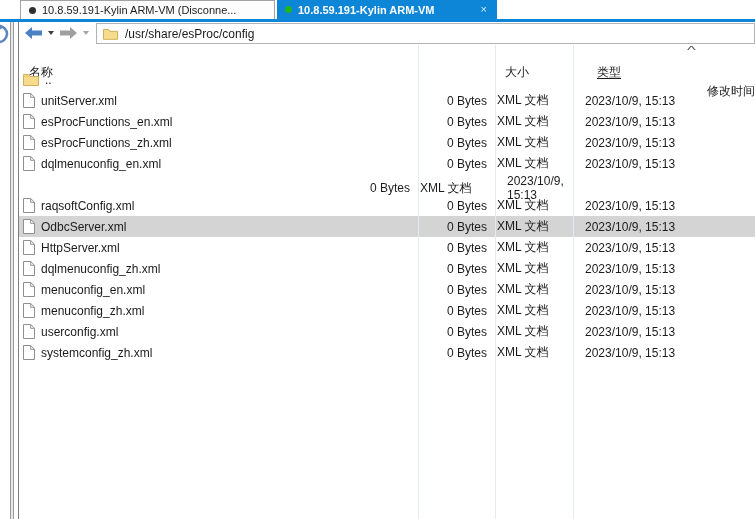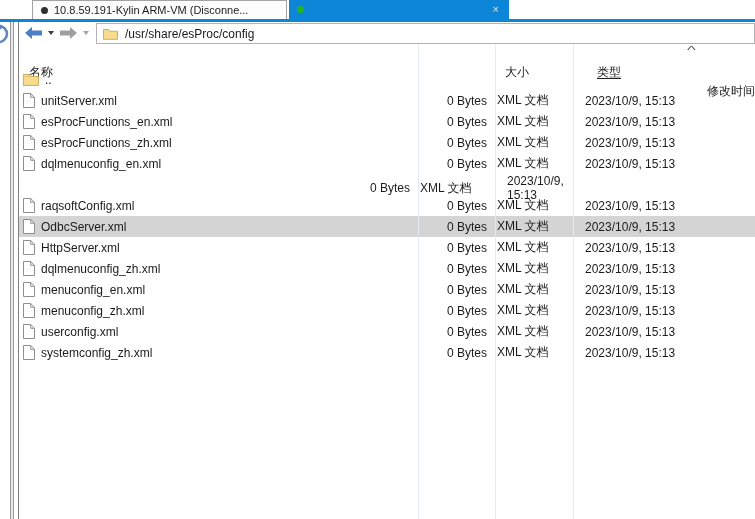--- a/index.html
+++ b/index.html
@@ -1,21 +1,21 @@
 <!DOCTYPE html>
 <html><head>
 <meta charset="utf-8">
 <style>
   * { box-sizing: border-box; margin: 0; padding: 0; }
   html,body { background:#fff; }
   body { font-family:"Liberation Sans", sans-serif; }
   #screen { position:relative; width:755px; height:519px; background:#fff; overflow:hidden; }
 
   
-  .tabbar { position:absolute; left:12px; top:0; right:0; height:19px; background:#fff; }
+  .tabbar { position:absolute; left:0; top:0; right:0; height:19px; background:#fff; }
   .tab-bottom-strip { position:absolute; left:0; top:19px; right:0; height:3px; background:#0e86d8; }
   .tab { position:absolute; top:0; height:19px; display:flex; align-items:center; gap:6px;
          padding:0 8px; font-size:11px; white-space:nowrap; overflow:hidden; cursor:default; }
   .tab.inactive { left:20px; width:255px; background:#fdfdfd; border:1px solid #a3a3a3; border-bottom:none; color:#1b1b1b; }
   .tab.active { left:277px; width:220px; background:#0e86d8; color:#fff; font-weight:bold; }
   .status-dot { width:7px; height:7px; border-radius:50%; flex:0 0 auto; }
   .dot-disconnected { background:#2f2f2f; }
   .dot-connected { background:#21b421; }
   .tab-close { margin-left:auto; font-weight:normal; font-size:11px; color:#d6ecfa; line-height:1; padding:0 2px; }
 
@@ -65,20 +65,21 @@
 
 <div id="screen">
 
   <div class="tabbar">
     <div class="tab inactive">
       <span class="status-dot dot-disconnected"></span>
       <span>10.8.59.191-Kylin ARM-VM (Disconne...</span>
     </div>
     <div class="tab active">
       <span class="status-dot dot-connected"></span>
+      <span>10.8.59.191-Kylin ARM-VM</span>
       <span class="tab-close">×</span>
     </div>
   </div>
   <div class="tab-bottom-strip"></div>
 
   <div class="gutter-icon-clip">
     <svg width="20" height="20" viewBox="0 0 20 20">
       <path d="M10 2 a8 8 0 1 1 -7.8 6" fill="none" stroke="#5f87bd" stroke-width="2.6"></path>
       <path d="M10 0 l5 3 -5 3 z" fill="#5f87bd"></path>
     </svg>

